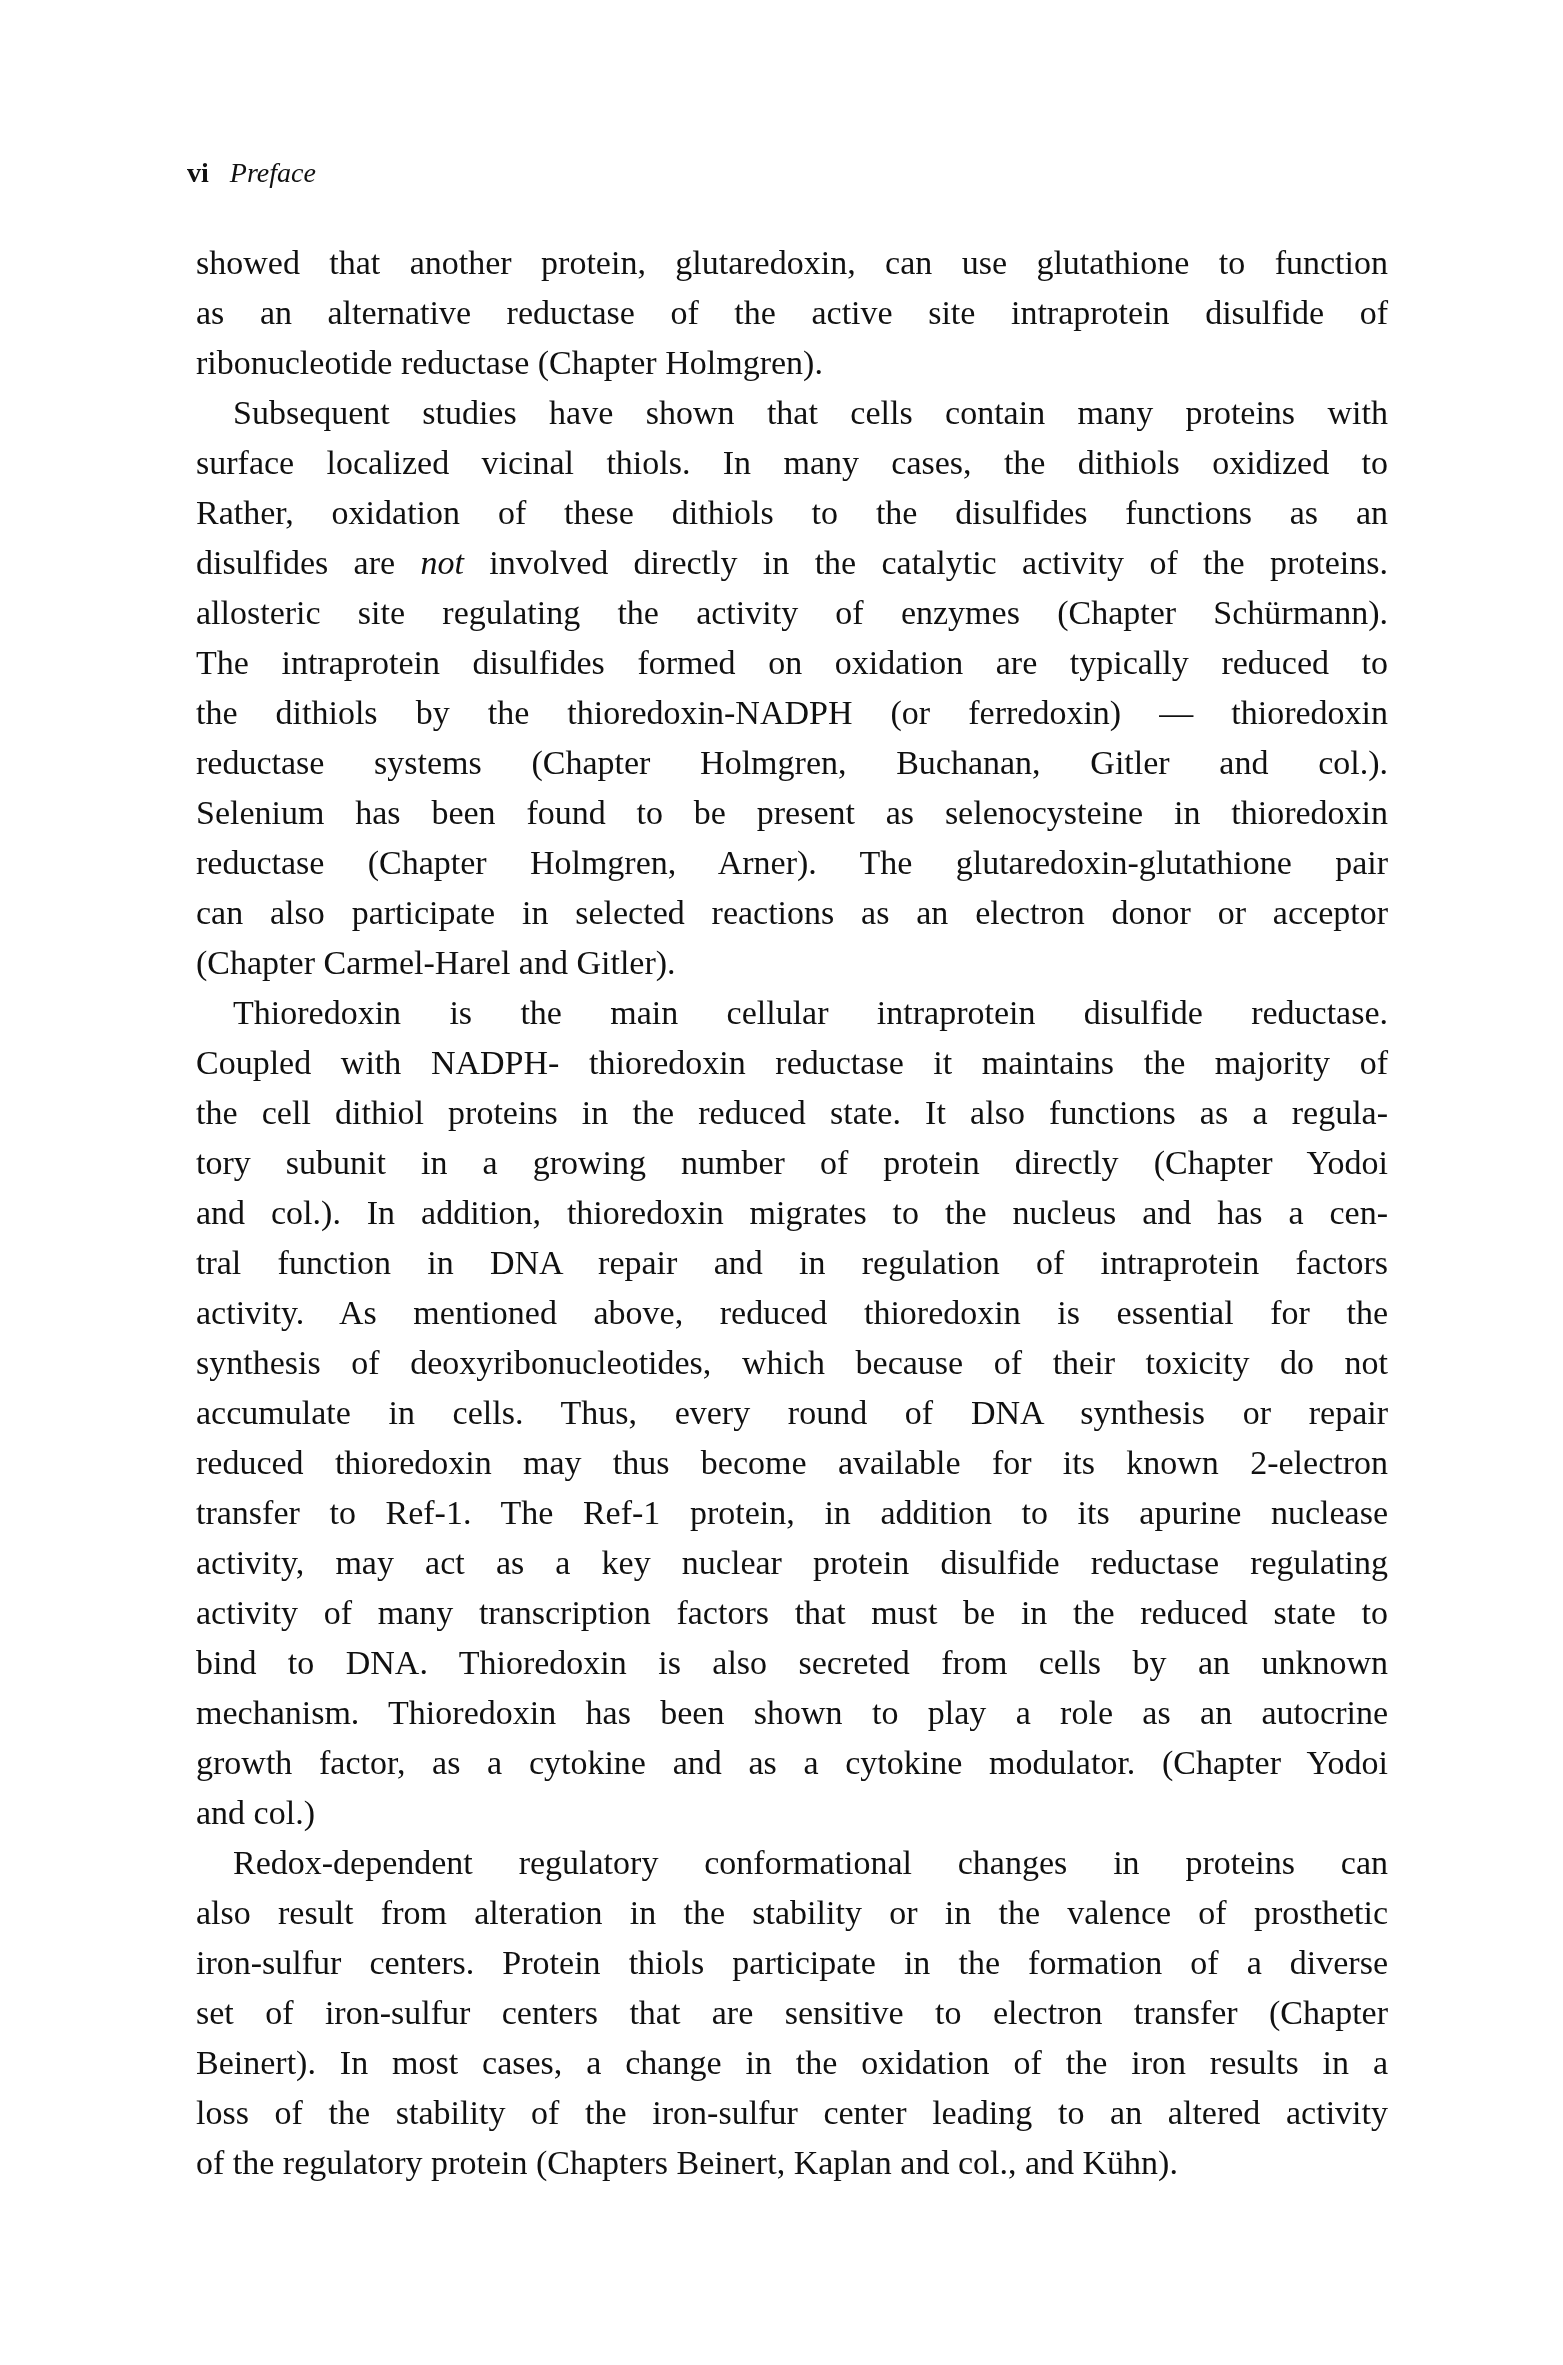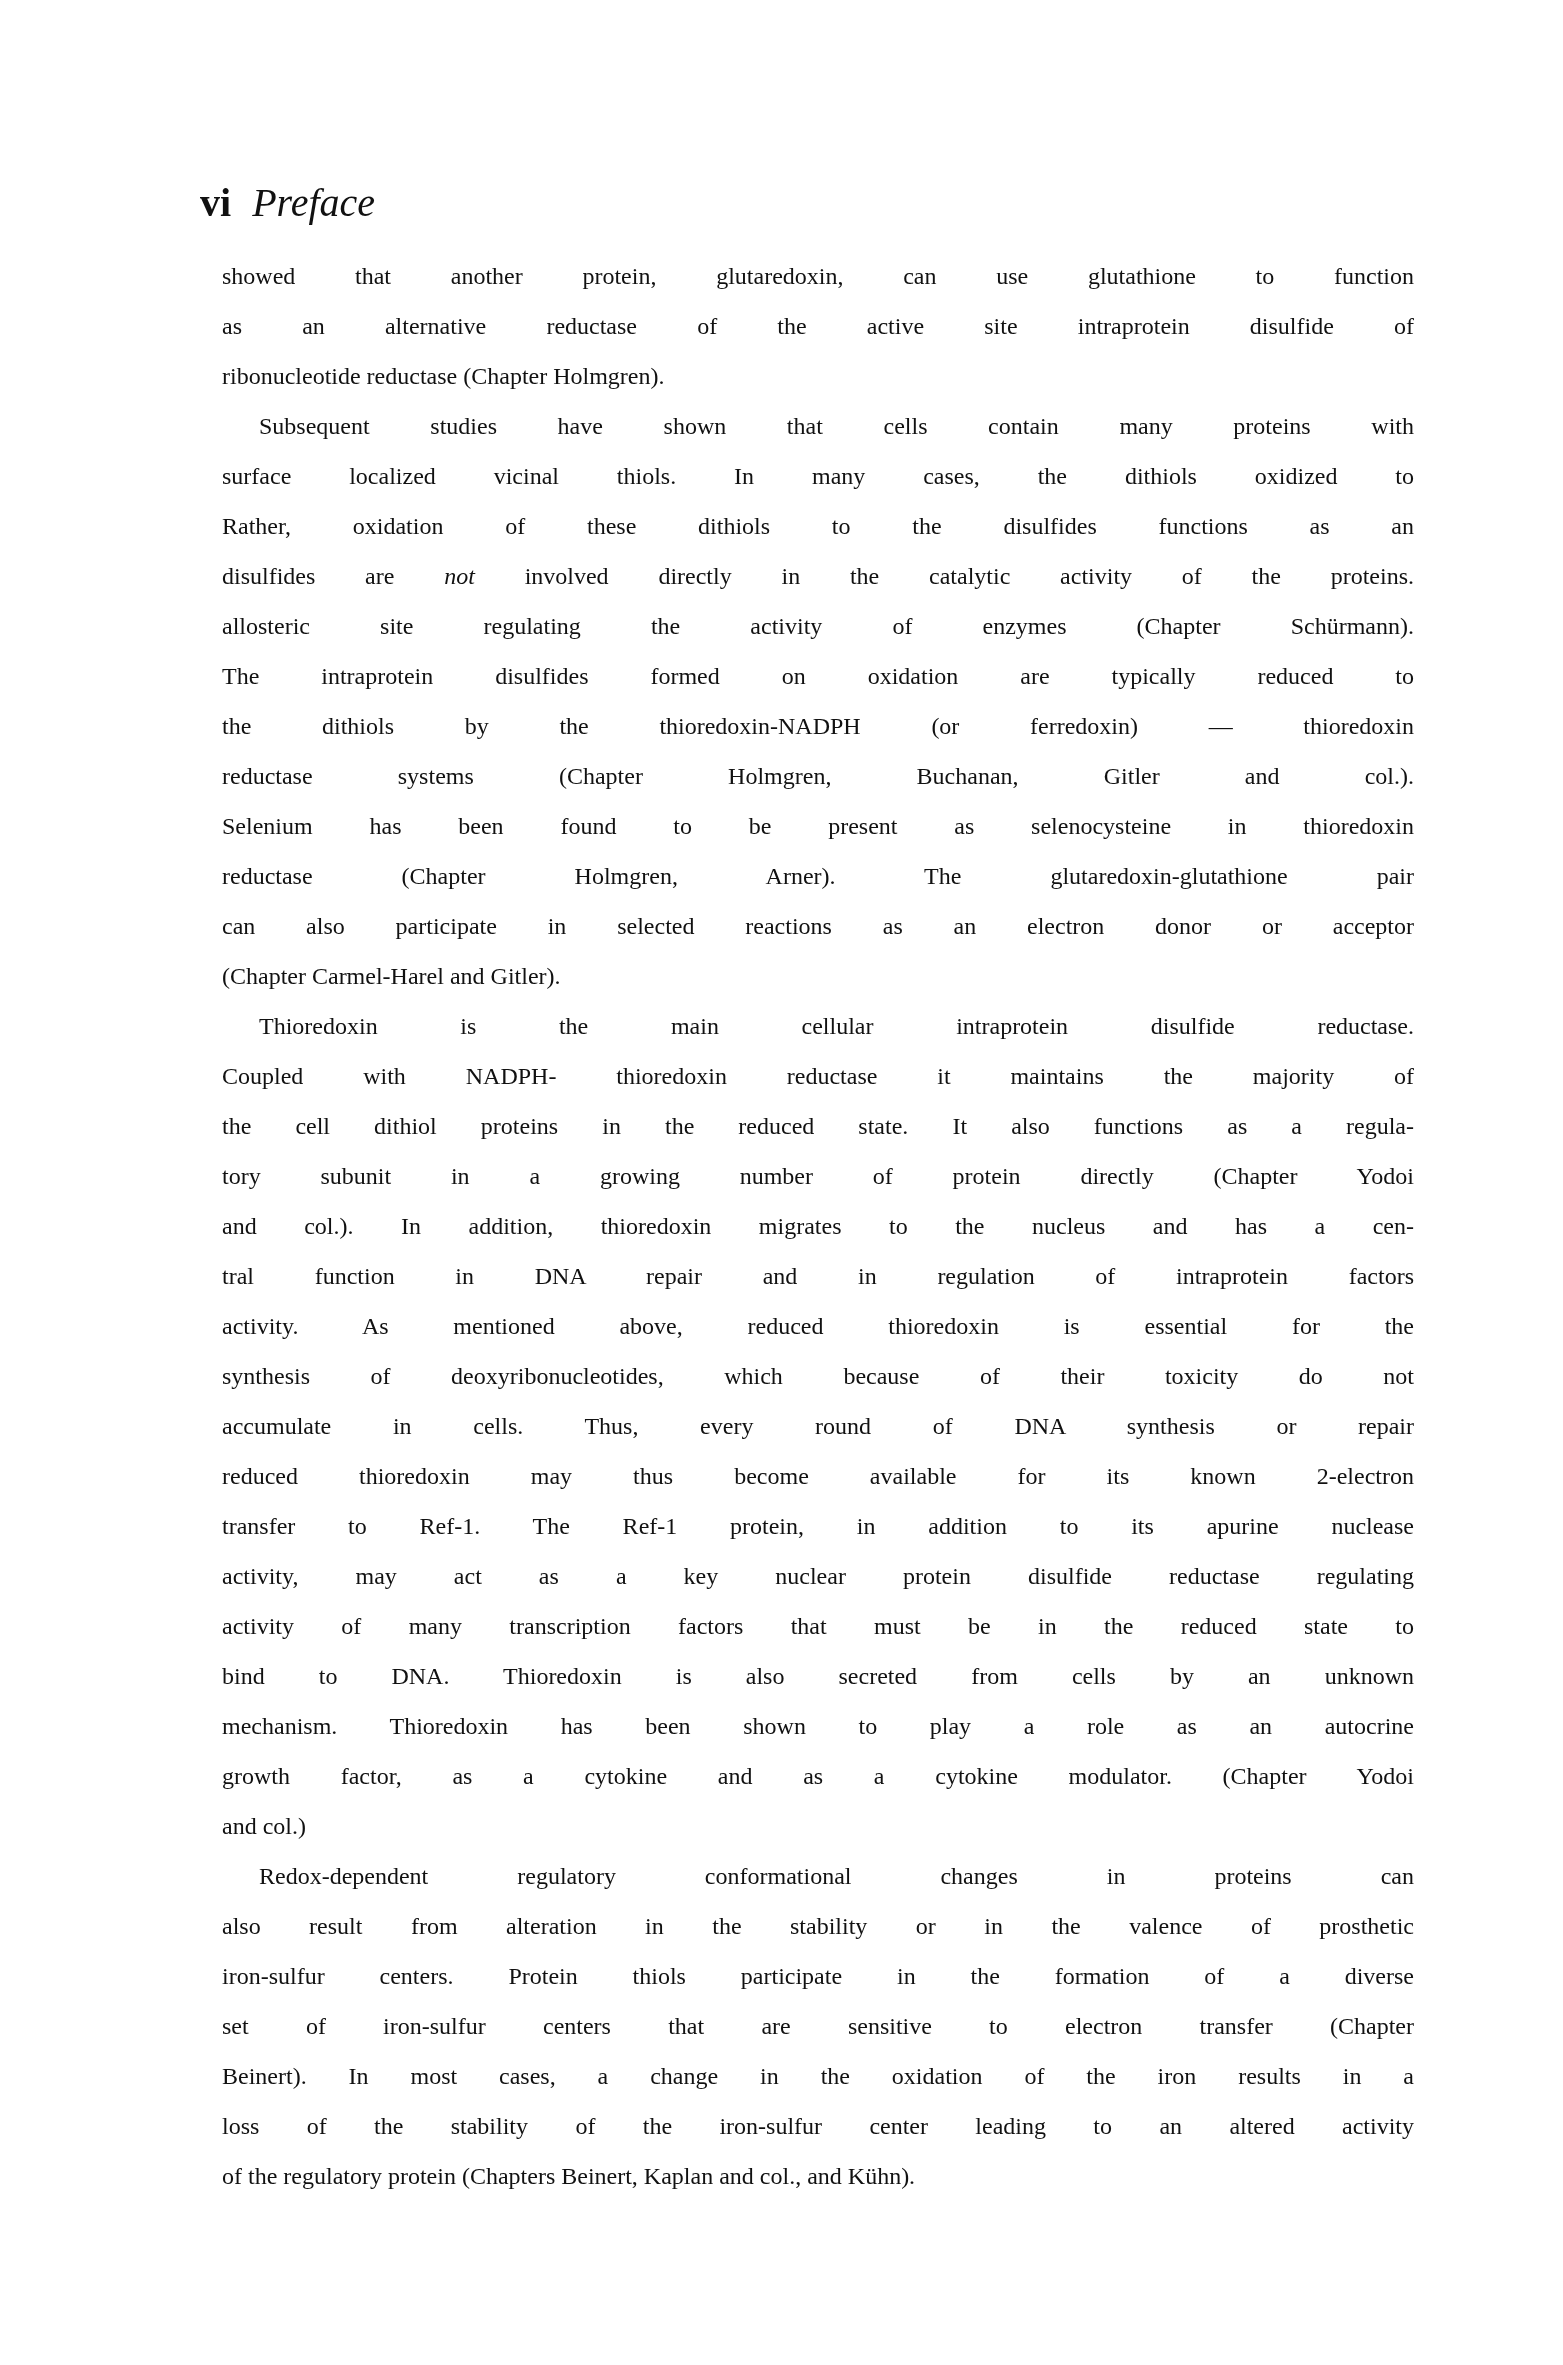--- a/index.html
+++ b/index.html
@@ -1,21 +1,21 @@
 <!DOCTYPE html>
 <html style="font-size:14px"><head>
 <meta charset="utf-8">
 <style>
   html, body { margin: 0; padding: 0; background: #ffffff; }
   body { width: 1564px; height: 2366px; position: relative; overflow: hidden; }
   .page { position: absolute; left: 0; top: 0; width: 1564px; height: 2366px; background: #fff; color: #111; }
-  .running-head { position: absolute; left: 200px; top: 155px; font-family: "Liberation Serif", "DejaVu Serif", serif; font-size: 40px; line-height: 35px; white-space: nowrap; margin-top: 30px; }
+  .running-head { position: absolute; left: 187px; top: 155px; font-family: "Liberation Serif", "DejaVu Serif", serif; font-size: 28px; line-height: 35px; white-space: nowrap; }
   .folio { font-weight: bold; }
   .head-title { font-style: italic; margin-left: 21px; }
-  .body { position: absolute; left: 196px; top: 251px; width: 1192px; font-family: "Liberation Serif", "DejaVu Serif", serif; font-size: 24px; margin-left: 26px; }
+  .body { position: absolute; left: 196px; top: 238px; width: 1192px; font-family: "Liberation Serif", "DejaVu Serif", serif; font-size: 34px; }
   .line { display: block; height: 50px; line-height: 50px; white-space: nowrap; text-align: justify; text-align-last: justify; overflow: visible; }
   .line.last { text-align-last: left; }
   .line.indent { padding-left: 37px; }
   em { font-style: italic; }
 </style>
 </head>
 <body>
 
 <div class="page">
   <div class="running-head">

